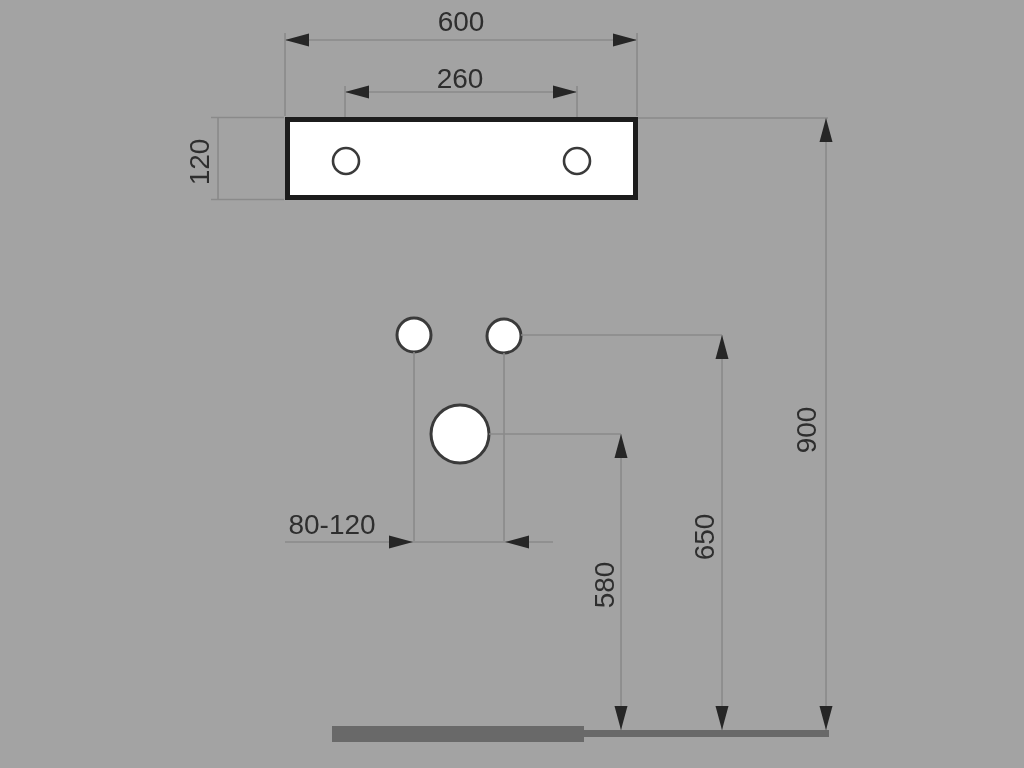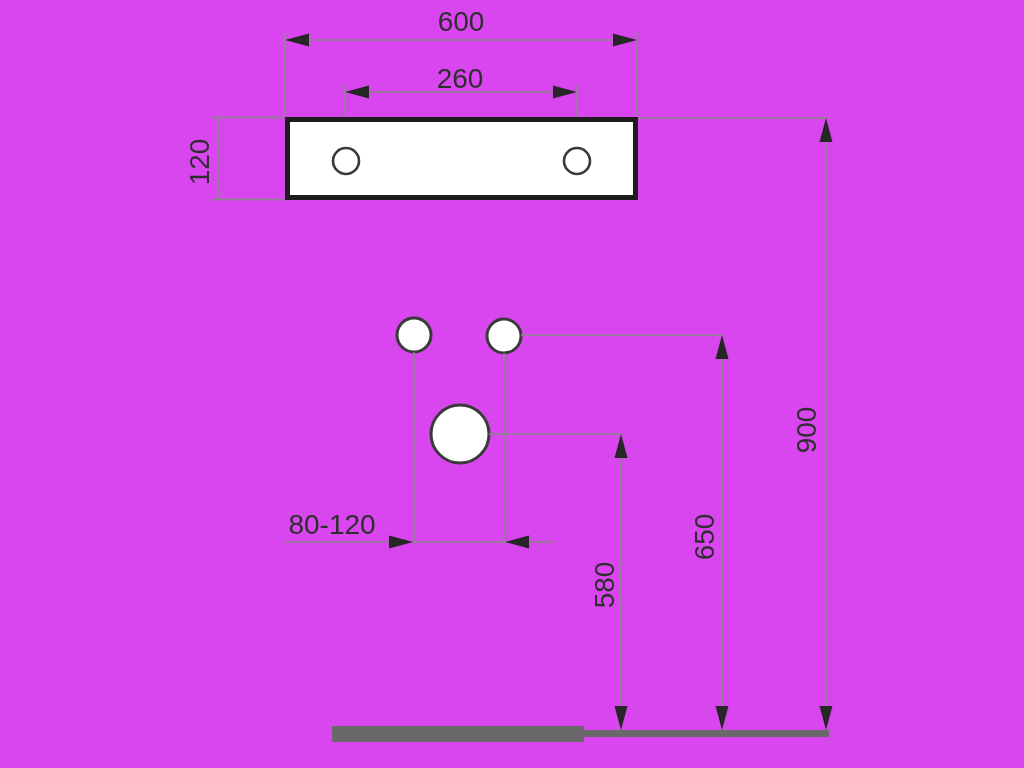--- a/index.html
+++ b/index.html
@@ -4,21 +4,21 @@
 <style>
   html, body {
     margin: 0;
     padding: 0;
     background: #ffffff;
   }
   .stage {
     position: relative;
     width: 1024px;
     height: 768px;
-    background: #d946ef;
+    background: #a3a3a3;
     overflow: hidden;
   }
   svg text {
     font-family: "Liberation Sans", "DejaVu Sans", sans-serif;
     font-size: 28px;
     fill: #2e2e2e;
   }
   .thin {
     stroke: #8a8a8a;
     stroke-width: 1.6;

